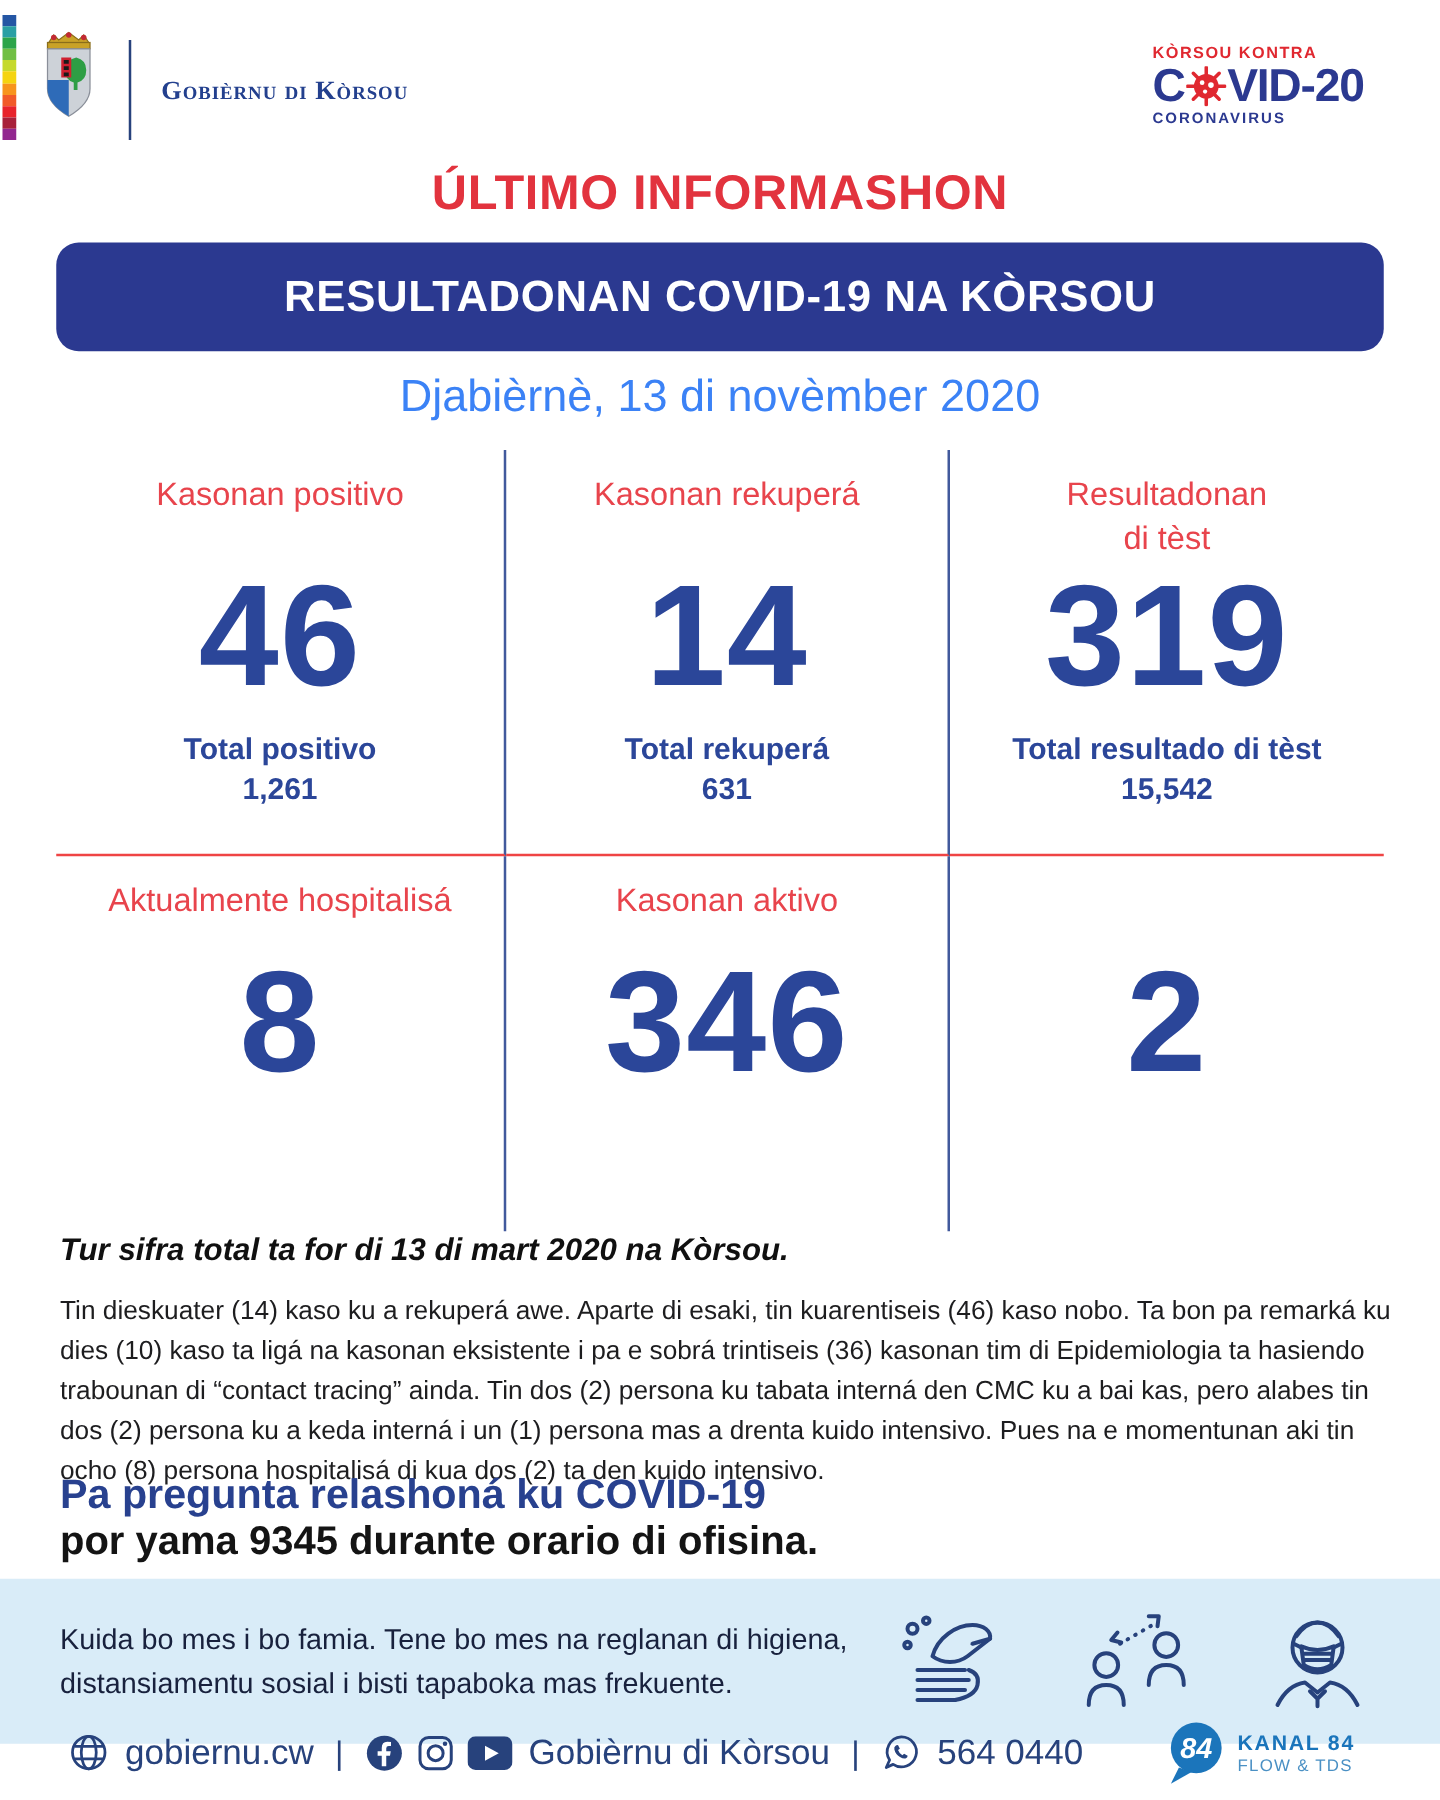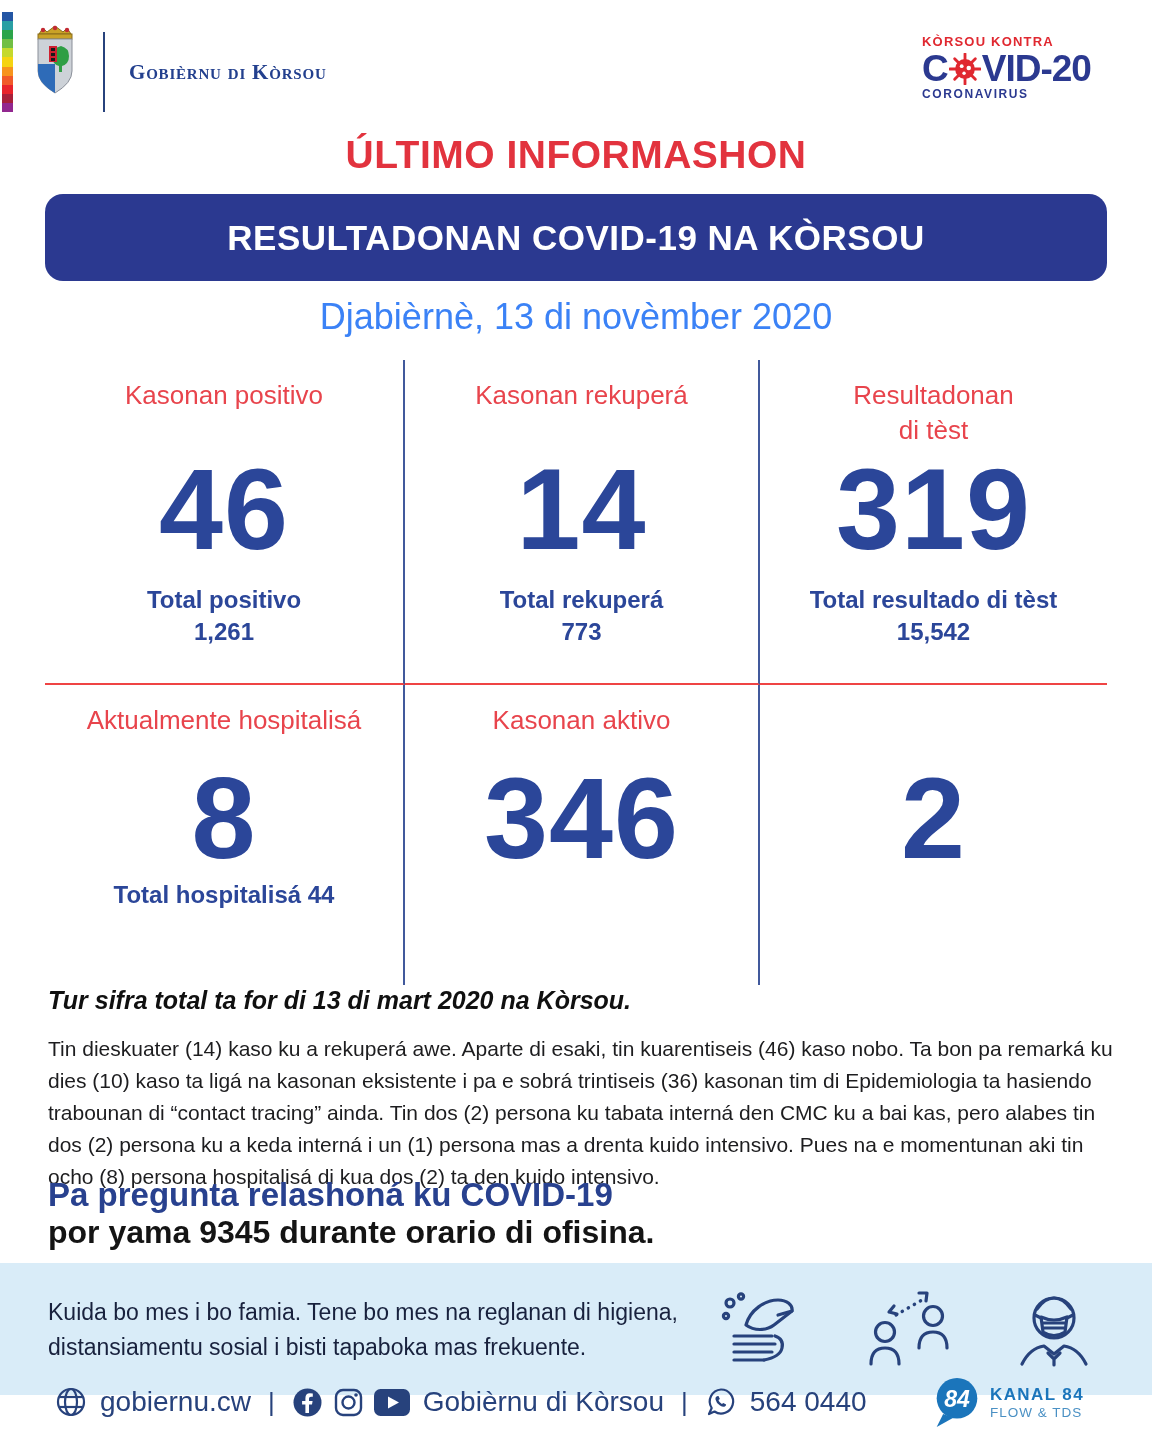--- a/index.html
+++ b/index.html
@@ -147,44 +147,40 @@
         </div>
     </div>
     <div class="cell r1 c2">
       <div class="s-label">
           <div>Kasonan rekuperá</div>
           <div></div>
         </div>
       <div class="s-value">14</div>
       <div class="s-total">
           <div>Total rekuperá</div>
-          <div>773</div>
+          <div>631</div>
         </div>
     </div>
     <div class="cell r1 c3">
       <div class="s-label">
           <div>Resultadonan</div>
           <div>di tèst</div>
         </div>
       <div class="s-value">319</div>
       <div class="s-total">
           <div>Total resultado di tèst</div>
           <div>15,542</div>
         </div>
     </div>
     <div class="cell r2 c1">
       <div class="s-label">
           <div>Aktualmente hospitalisá</div>
           <div></div>
         </div>
       <div class="s-value">8</div>
-      <div class="s-total">
-          <div>Total hospitalisá 44</div>
-          <div></div>
-        </div>
     </div>
     <div class="cell r2 c2">
       <div class="s-label">
           <div>Kasonan aktivo</div>
           <div></div>
         </div>
       <div class="s-value">346</div>
       <div class="s-total">
           <div></div>
           <div></div>

